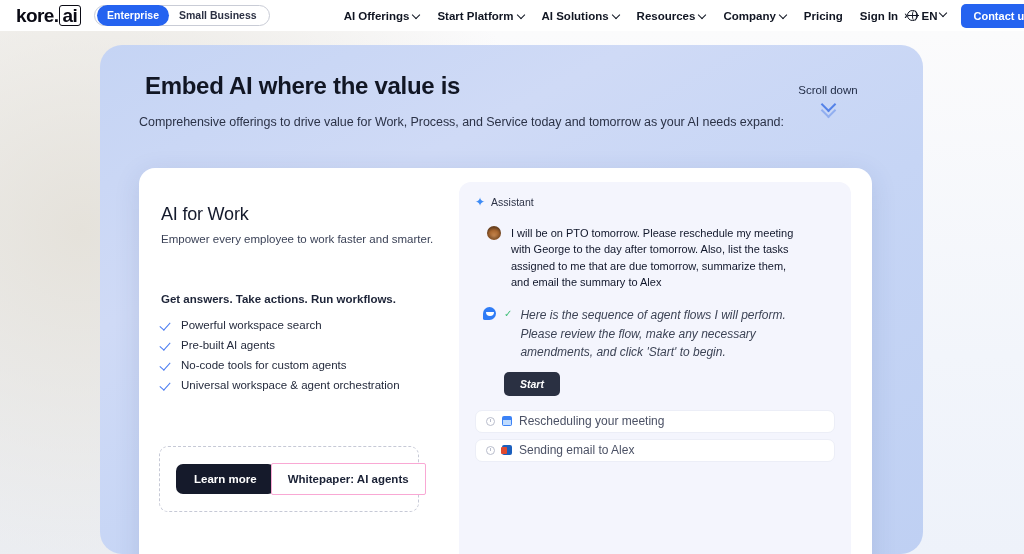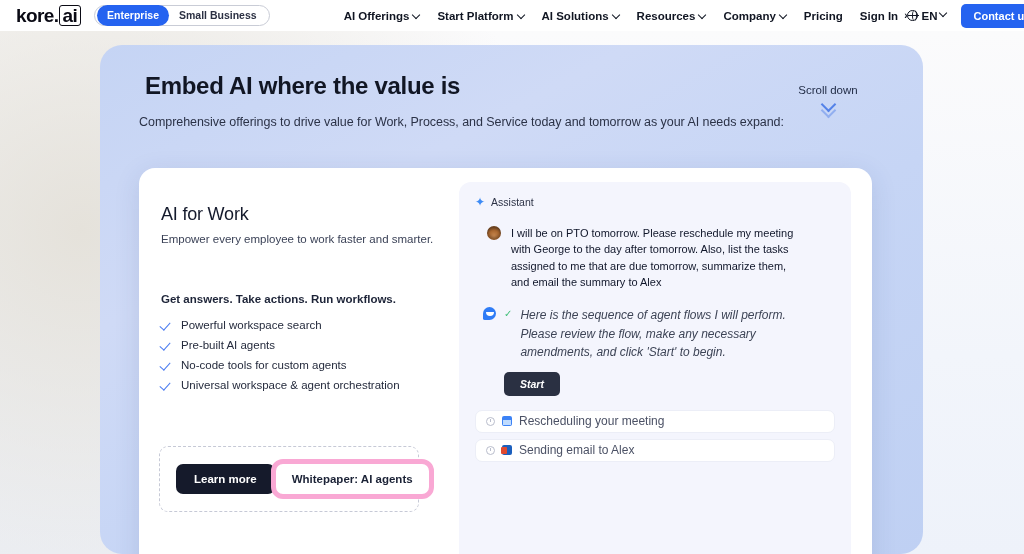--- a/index.html
+++ b/index.html
@@ -132,22 +132,22 @@
     position: absolute; left: 20px; top: 278px; width: 260px; height: 66px;
     border: 1px dashed #c6c9d6; border-radius: 9px;
     display: flex; align-items: center; padding-left: 16px;
   }
   .btn-dark {
     background: #151a2b; color: #ffffff; font-size: 11.5px; font-weight: 700;
     padding: 9px 18px; border-radius: 7px; white-space: nowrap;
   }
   .btn-white {
     background: #ffffff; color: #1b2236; font-size: 11.5px; font-weight: 700;
-    padding: 9px 16px; border-radius: 12px; white-space: nowrap;
-    border: 5px solid #f9a8d4; margin-left: -4px;
+    padding: 9px 16px; border-radius: 2px; white-space: nowrap;
+    border: 1px solid #f9a8d4; margin-left: -4px;
   }
 
   
   .chat {
     margin: 14px 14px 0 0; width: 392px; border-radius: 12px;
     background: #f4f5fd; padding: 14px 16px 0 16px; position: relative;
   }
   .chat-hdr { display: flex; align-items: center; gap: 6px; }
   .spark {
     color: #3d8bf5; font-size: 12px; line-height: 1;

